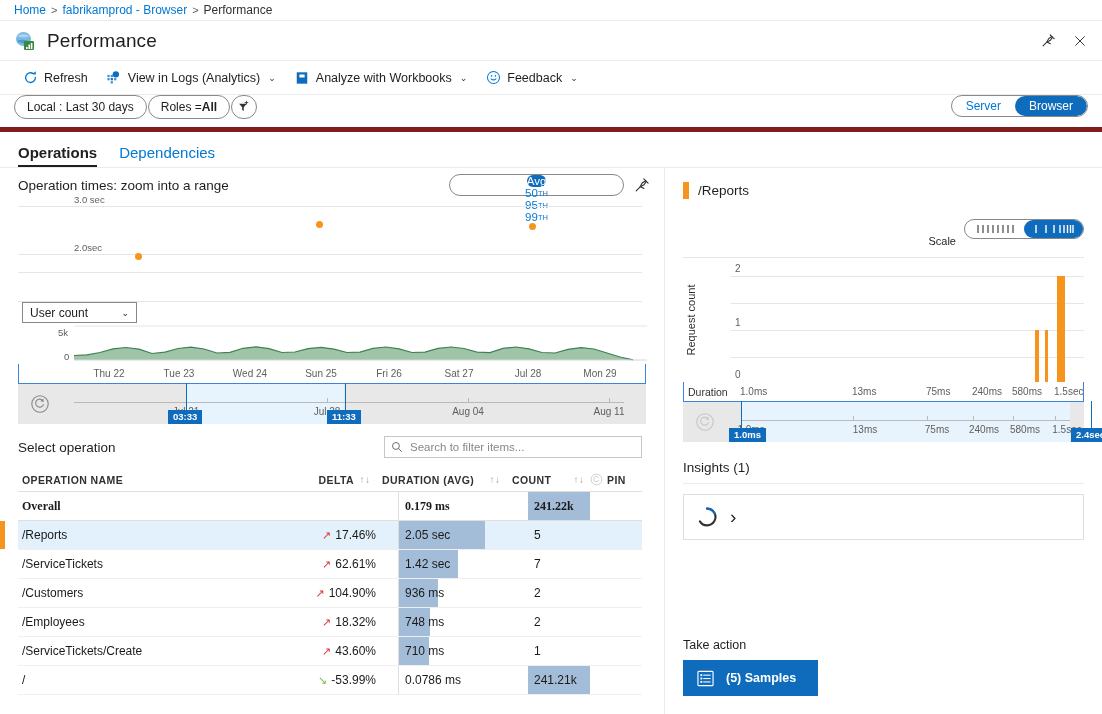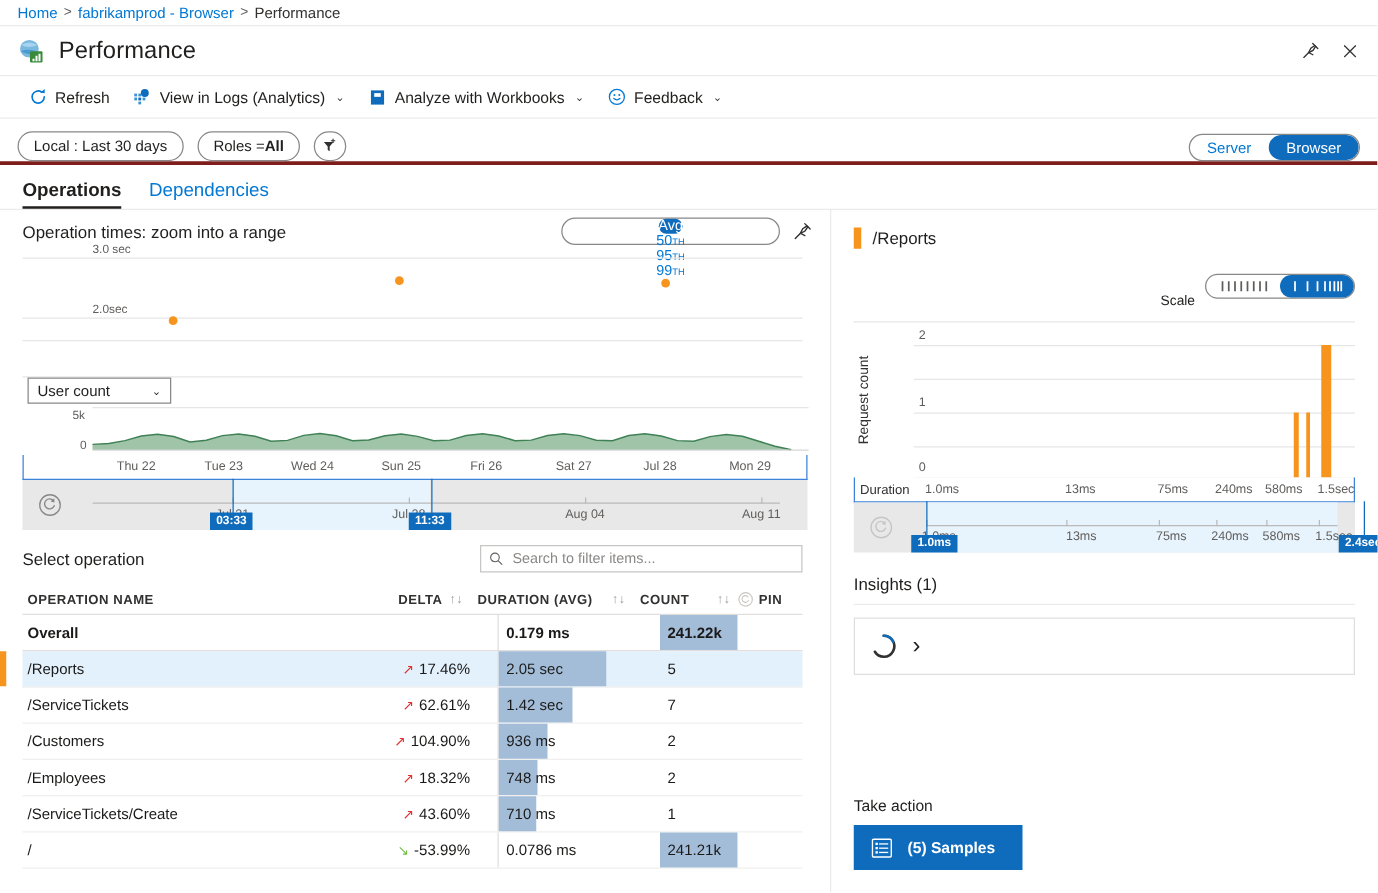--- a/index.html
+++ b/index.html
@@ -52,24 +52,24 @@
     display:flex; align-items:center; gap:6px;
     padding: 4px 8px; height:26px; cursor:pointer; border-radius:2px;
     font-size:12.5px; color:#201f1e; white-space:nowrap;
   }
   .cmd .chev { font-size:9px; color:#323130; margin-left:2px; }
   .cmd-ico { width:16px; height:16px; display:flex; align-items:center; justify-content:center; flex:0 0 16px; }
 
   
   .filterbar {
     height: 37px; flex:0 0 37px;
-    display:flex; align-items:flex-end;
+    display:flex; align-items:flex-start;
     padding: 0 14px;
-    border-bottom: 3px solid #7f1d1d;
-    gap: 11px;
+    border-bottom: 5px solid #7f1d1d;
+    gap: 1px;
     position:relative;
   }
   .pill {
     border:1px solid #8a8886; border-radius:13px; height:24px;
     display:flex; align-items:center; padding:0 12px;
     font-size:12px; color:#201f1e; cursor:pointer; background:#fff; white-space:nowrap;
   }
   .pill b { font-weight:700; }
   .pill-round {
     width:26px; height:24px; border:1px solid #8a8886; border-radius:13px;
@@ -183,21 +183,21 @@
   .tbl { margin:0 22px 0 18px; flex:1 1 auto; min-height:0; }
   .thead { display:flex; align-items:center; height:24px; font-size:10.5px; font-weight:700;
            color:#323130; letter-spacing:.4px; border-bottom:1px solid #e1dfdd; }
   .th-name { flex:1 1 auto; padding-left:4px; }
   .th-delta { width:80px; text-align:right; }
   .th-sort { width:22px; text-align:center; color:#a19f9d; font-size:10px; font-weight:400; }
   .th-dur { width:108px; padding-left:6px; }
   .th-count { width:62px; padding-left:6px; }
   .th-pin { width:52px; display:flex; align-items:center; gap:4px; }
   .row { display:flex; align-items:center; height:29px; font-size:12px; border-bottom:1px solid #f0efee; position:relative; cursor:pointer; }
-  .row.overall { font-weight:700; border-bottom:1px solid #e1dfdd; }
+  .row.overall { font-weight:700; border-bottom:1px solid #e1dfdd;font-family:Liberation Serif, serif; }
   .row.sel { background:#e3f1fc; }
   .row .marker { position:absolute; left:-18px; top:0; bottom:0; width:5px; }
   .c-name { flex:1 1 auto; padding-left:4px; white-space:nowrap; overflow:hidden; }
   .c-delta { width:80px; text-align:right; display:flex; align-items:center; justify-content:flex-end; gap:4px; }
   .c-gap { width:22px; }
   .c-dur { width:108px; position:relative; height:100%; display:flex; align-items:center; border-left:1px solid #e1dfdd;}
   .c-count { width:62px; position:relative; height:100%; display:flex; align-items:center; }
   .c-pin { width:52px; }
   .bar { position:absolute; left:0; top:0; bottom:0; background:#a3bdd9; }
   .celltxt { position:relative; z-index:2; padding-left:6px; }

